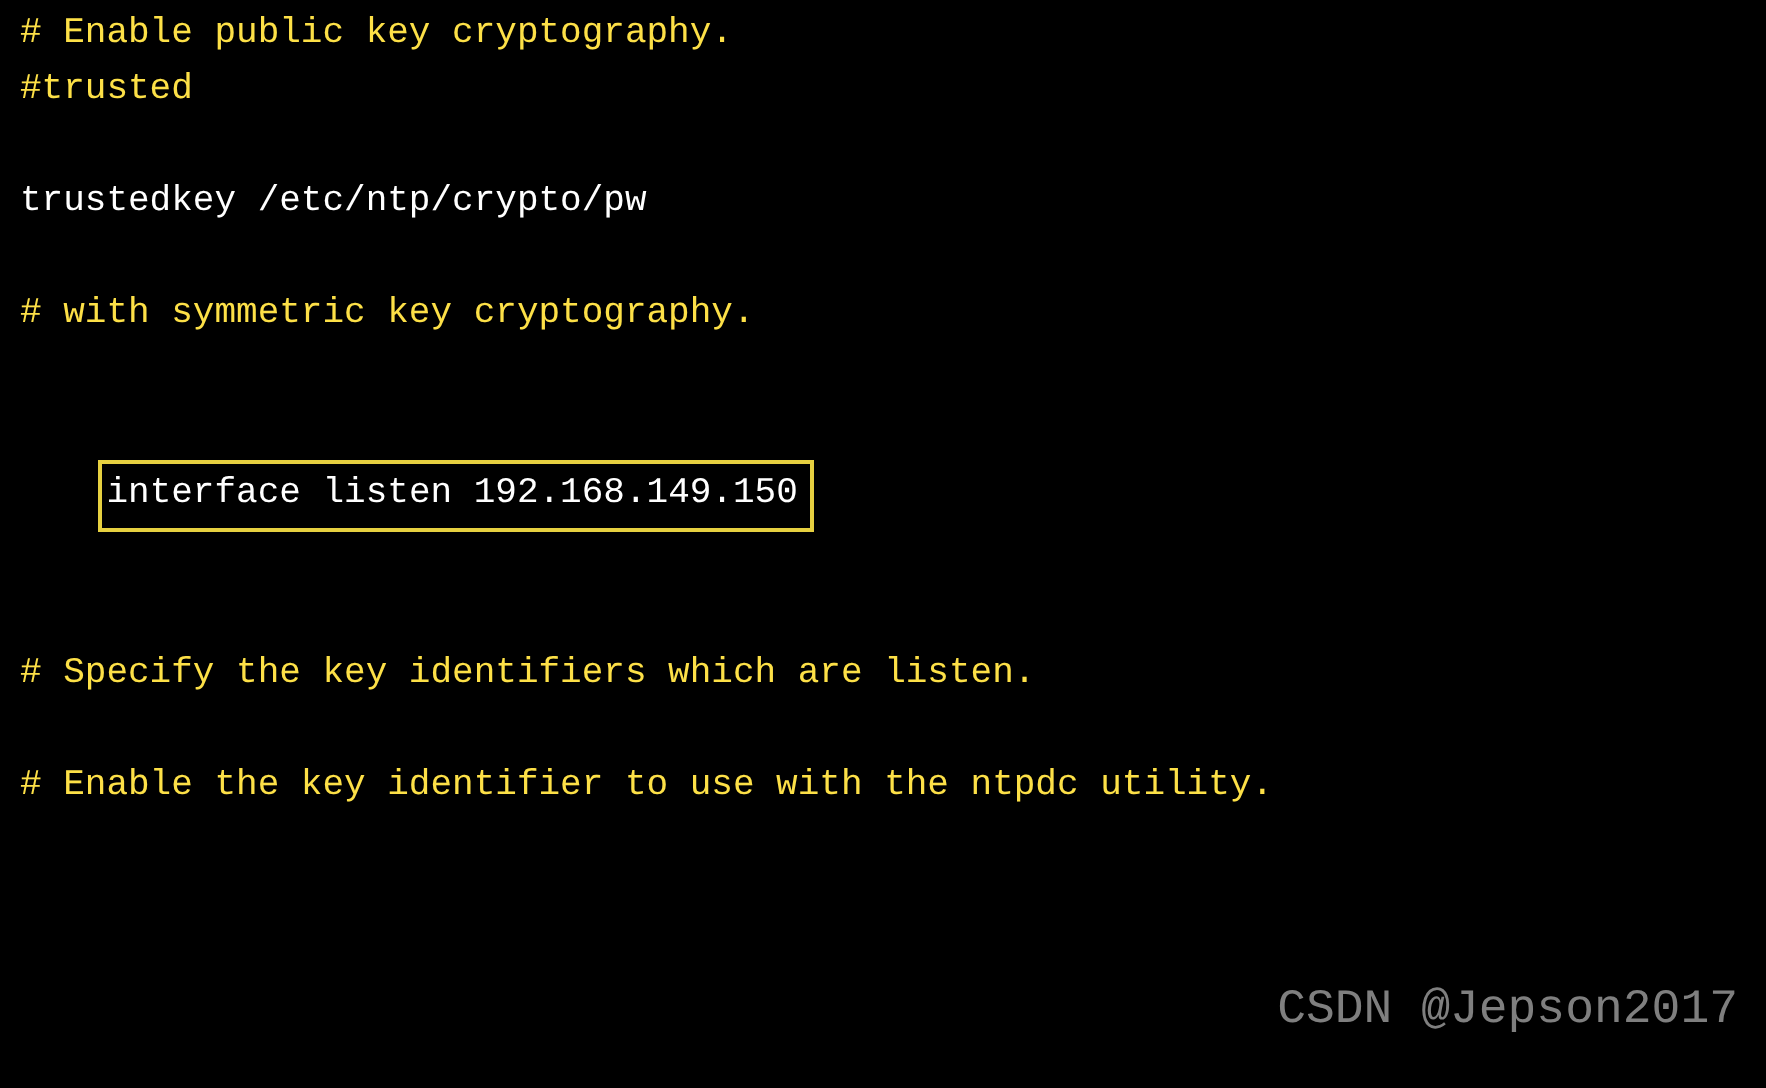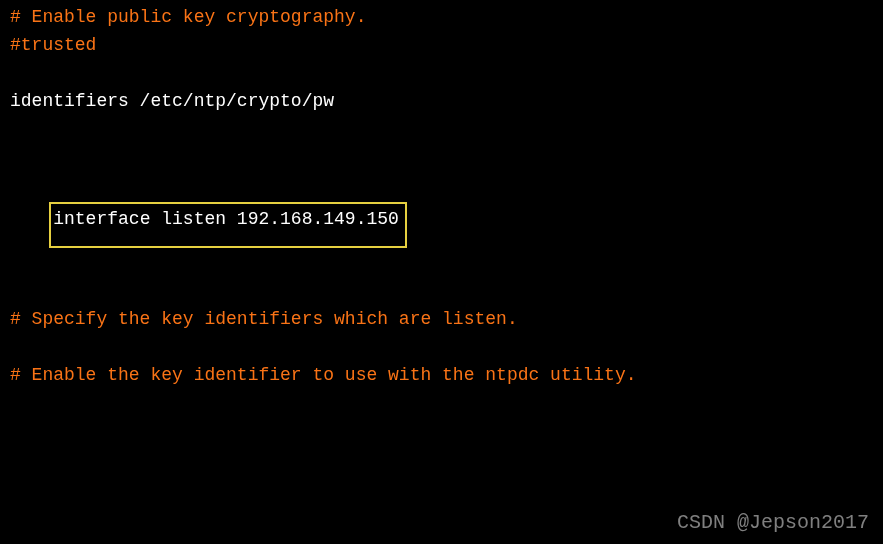--- a/index.html
+++ b/index.html
@@ -16,53 +16,54 @@
       width: 883px;
       height: 544px;
       position: relative;
       overflow: hidden;
     }
     .line {
       white-space: pre;
       min-height: 28px;
     }
     .comment {
-      color: #f97316;
+      color: #fde047;
     }
     .normal {
       color: #ffffff;
     }
     .highlighted {
       display: inline-block;
       border: 2px solid #e6d040;
-      padding: 2px 6px 12px 2px;
+      padding: 2px 6px 2px 2px;
       margin-left: -4px;
       margin-top: 2px;
       margin-bottom: 2px;
       color: #ffffff;
     }
     .watermark {
       position: absolute;
-      bottom: 6px;
+      bottom: 20px;
       right: 14px;
       color: #aaaaaa;
-      font-size: 20px;
+      font-size: 24px;
       font-family: 'Courier New', monospace;
       opacity: 0.75;
     }
   </style>
 </head>
 <body>
 
 <div>
   <div class="line comment"># Enable public key cryptography.</div>
   <div class="line comment">#trusted</div>
   <div class="line"></div>
-  <div class="line normal">identifiers /etc/ntp/crypto/pw</div>
+  <div class="line normal">trustedkey /etc/ntp/crypto/pw</div>
   <div class="line"></div>
+  <div class="line comment"># with symmetric key cryptography.</div>
   <div class="line"></div>
   <div class="line">
     <span class="highlighted">interface listen 192.168.149.150</span>
   </div>
   <div class="line"></div>
   <div class="line comment"># Specify the key identifiers which are listen.</div>
   <div class="line"></div>
   <div class="line comment"># Enable the key identifier to use with the ntpdc utility.</div>
   <div class="line"></div>
 

